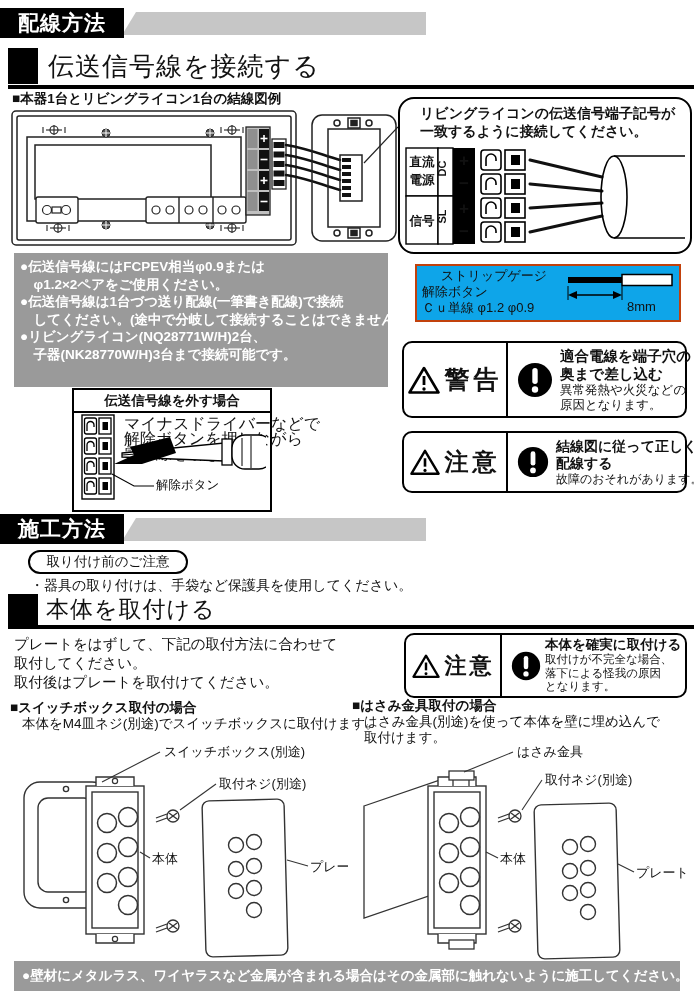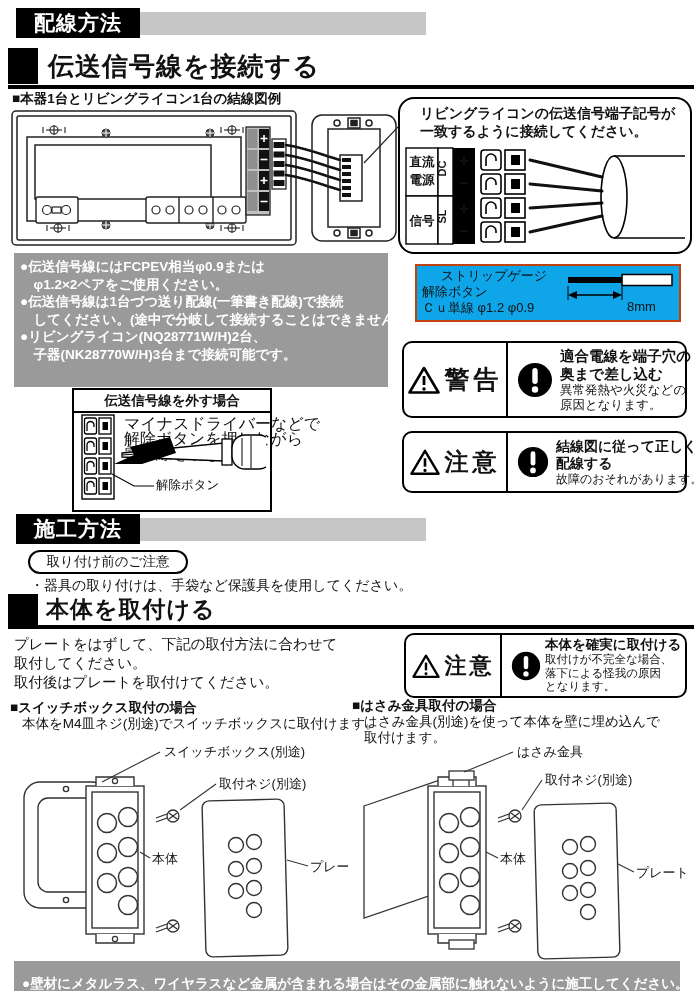--- a/index.html
+++ b/index.html
@@ -7,31 +7,31 @@
     width:694px;height:1000px;position:relative;background:#fff;
     font-family:"Liberation Sans","DejaVu Sans",sans-serif;color:#111;
     overflow:hidden;
   }
   .abs{position:absolute}
   .b{font-weight:bold}
   svg text{font-family:"Liberation Sans","DejaVu Sans",sans-serif;fill:#111}
 
   
   .hdr-box{
-    position:absolute;left:16px;width:124px;height:30px;background:#000;color:#fff;
+    position:absolute;left:0;width:124px;height:30px;background:#000;color:#fff;
     font-size:21px;font-weight:bold;text-align:center;line-height:30px;letter-spacing:1px;z-index:2;
   }
   .hdr-shadow{
     position:absolute;left:122px;width:304px;height:23px;background:#c6c6c6;
     clip-path:polygon(14px 0,100% 0,100% 100%,0 100%);z-index:1;
   }
 
   
   .sec-bar{position:absolute;left:8px;width:30px;background:#000}
-  .sec-title{position:absolute;font-weight:bold;letter-spacing:1px;white-space:nowrap}
+  .sec-title{position:absolute;font-weight:normal;letter-spacing:1px;white-space:nowrap}
   .sec-rule{position:absolute;left:8px;width:686px;height:4px;background:#000}
 
   .caption{position:absolute;font-size:13.5px;font-weight:bold;white-space:nowrap}
 
   .notice{
     position:absolute;background:#9a9a9a;color:#fff;font-weight:bold;
     font-size:13.5px;line-height:17.5px;padding:5px 6px;white-space:nowrap;
   }
 
   .panel{
@@ -63,21 +63,21 @@
   .removebox .rb-line{position:absolute;font-size:16px;line-height:15px;white-space:nowrap}
 
   .stadium{
     position:absolute;border:2px solid #000;border-radius:13px;background:#fff;
     font-size:13.5px;font-weight:normal;text-align:center;box-sizing:border-box;
   }
   .plain{position:absolute;white-space:nowrap}
 
   .footerbar{
     position:absolute;background:#9a9a9a;color:#fff;font-weight:bold;
-    font-size:13.5px;line-height:19px;padding:13px 8px;box-sizing:border-box;white-space:nowrap;
+    font-size:13.5px;line-height:19px;padding:5px 8px;box-sizing:border-box;white-space:nowrap;
   }
 </style>
 </head>
 <body>
 
 <div class="hdr-shadow" style="top:12px"></div>
 <div class="hdr-box" style="top:8px">配線方法</div>
 
 <div class="sec-bar" style="top:48px;height:36px"></div>
 <div class="sec-title" style="left:48px;top:48px;font-size:26px;line-height:36px">伝送信号線を接続する</div>

